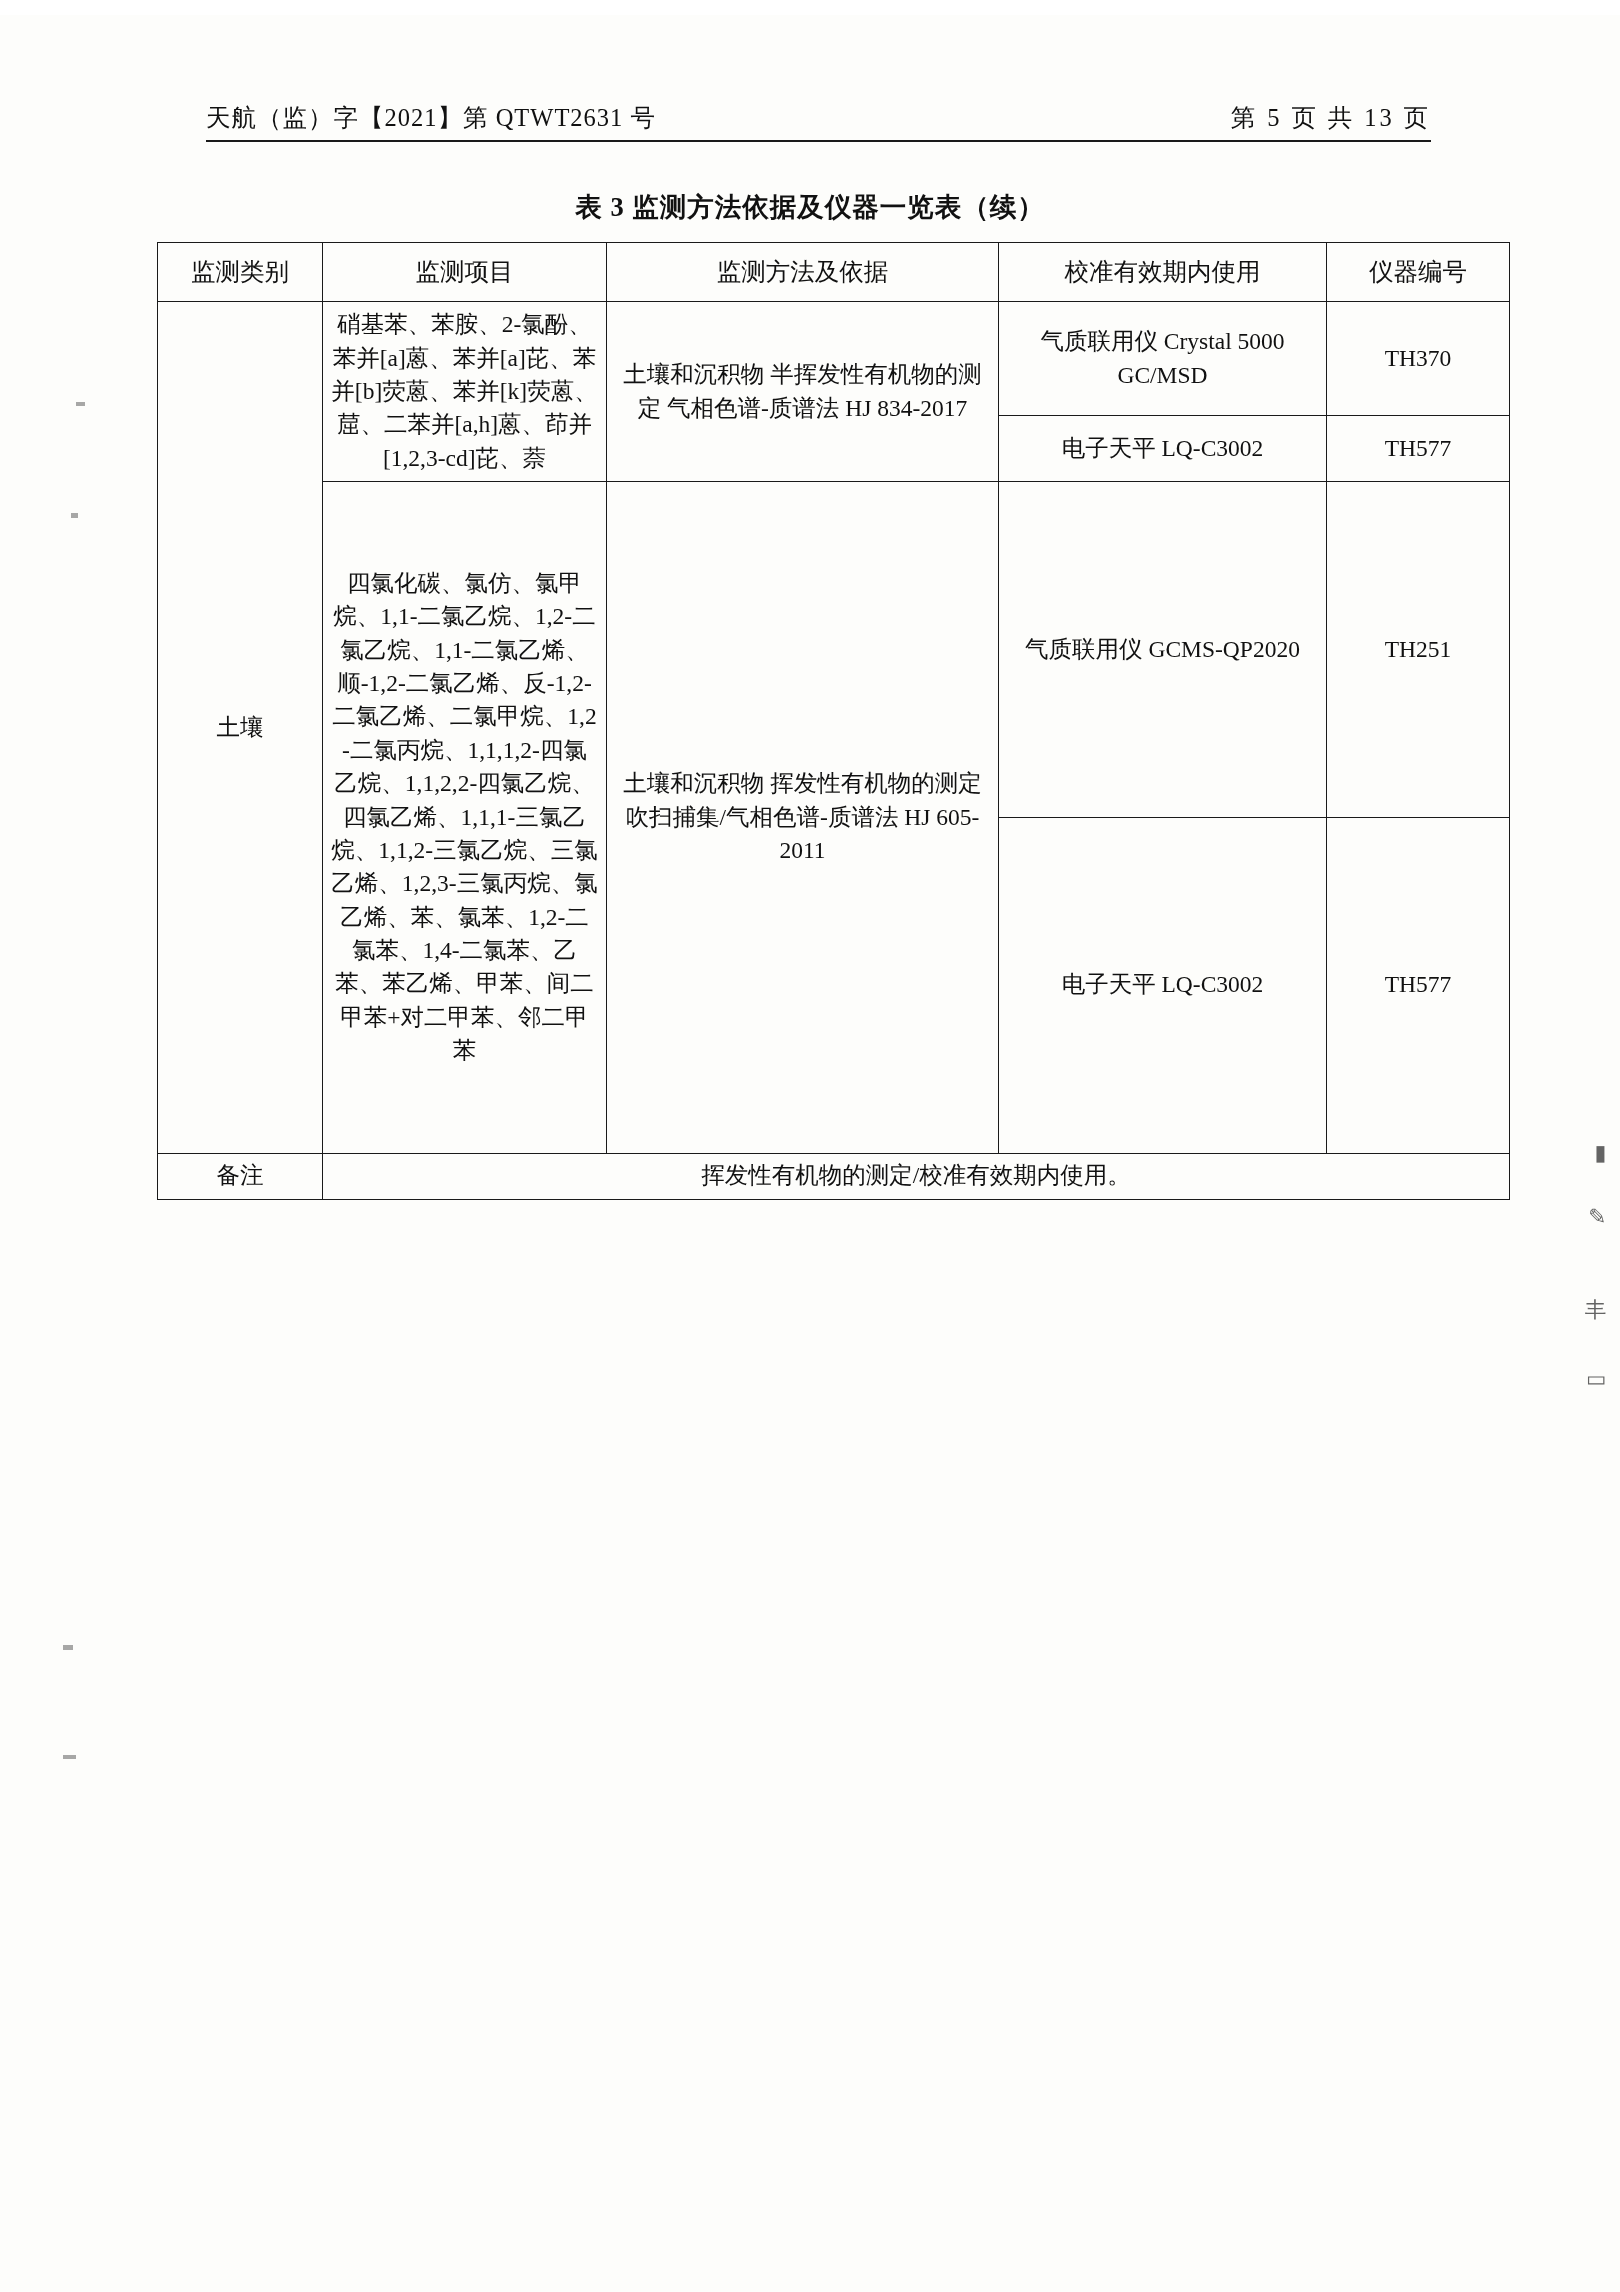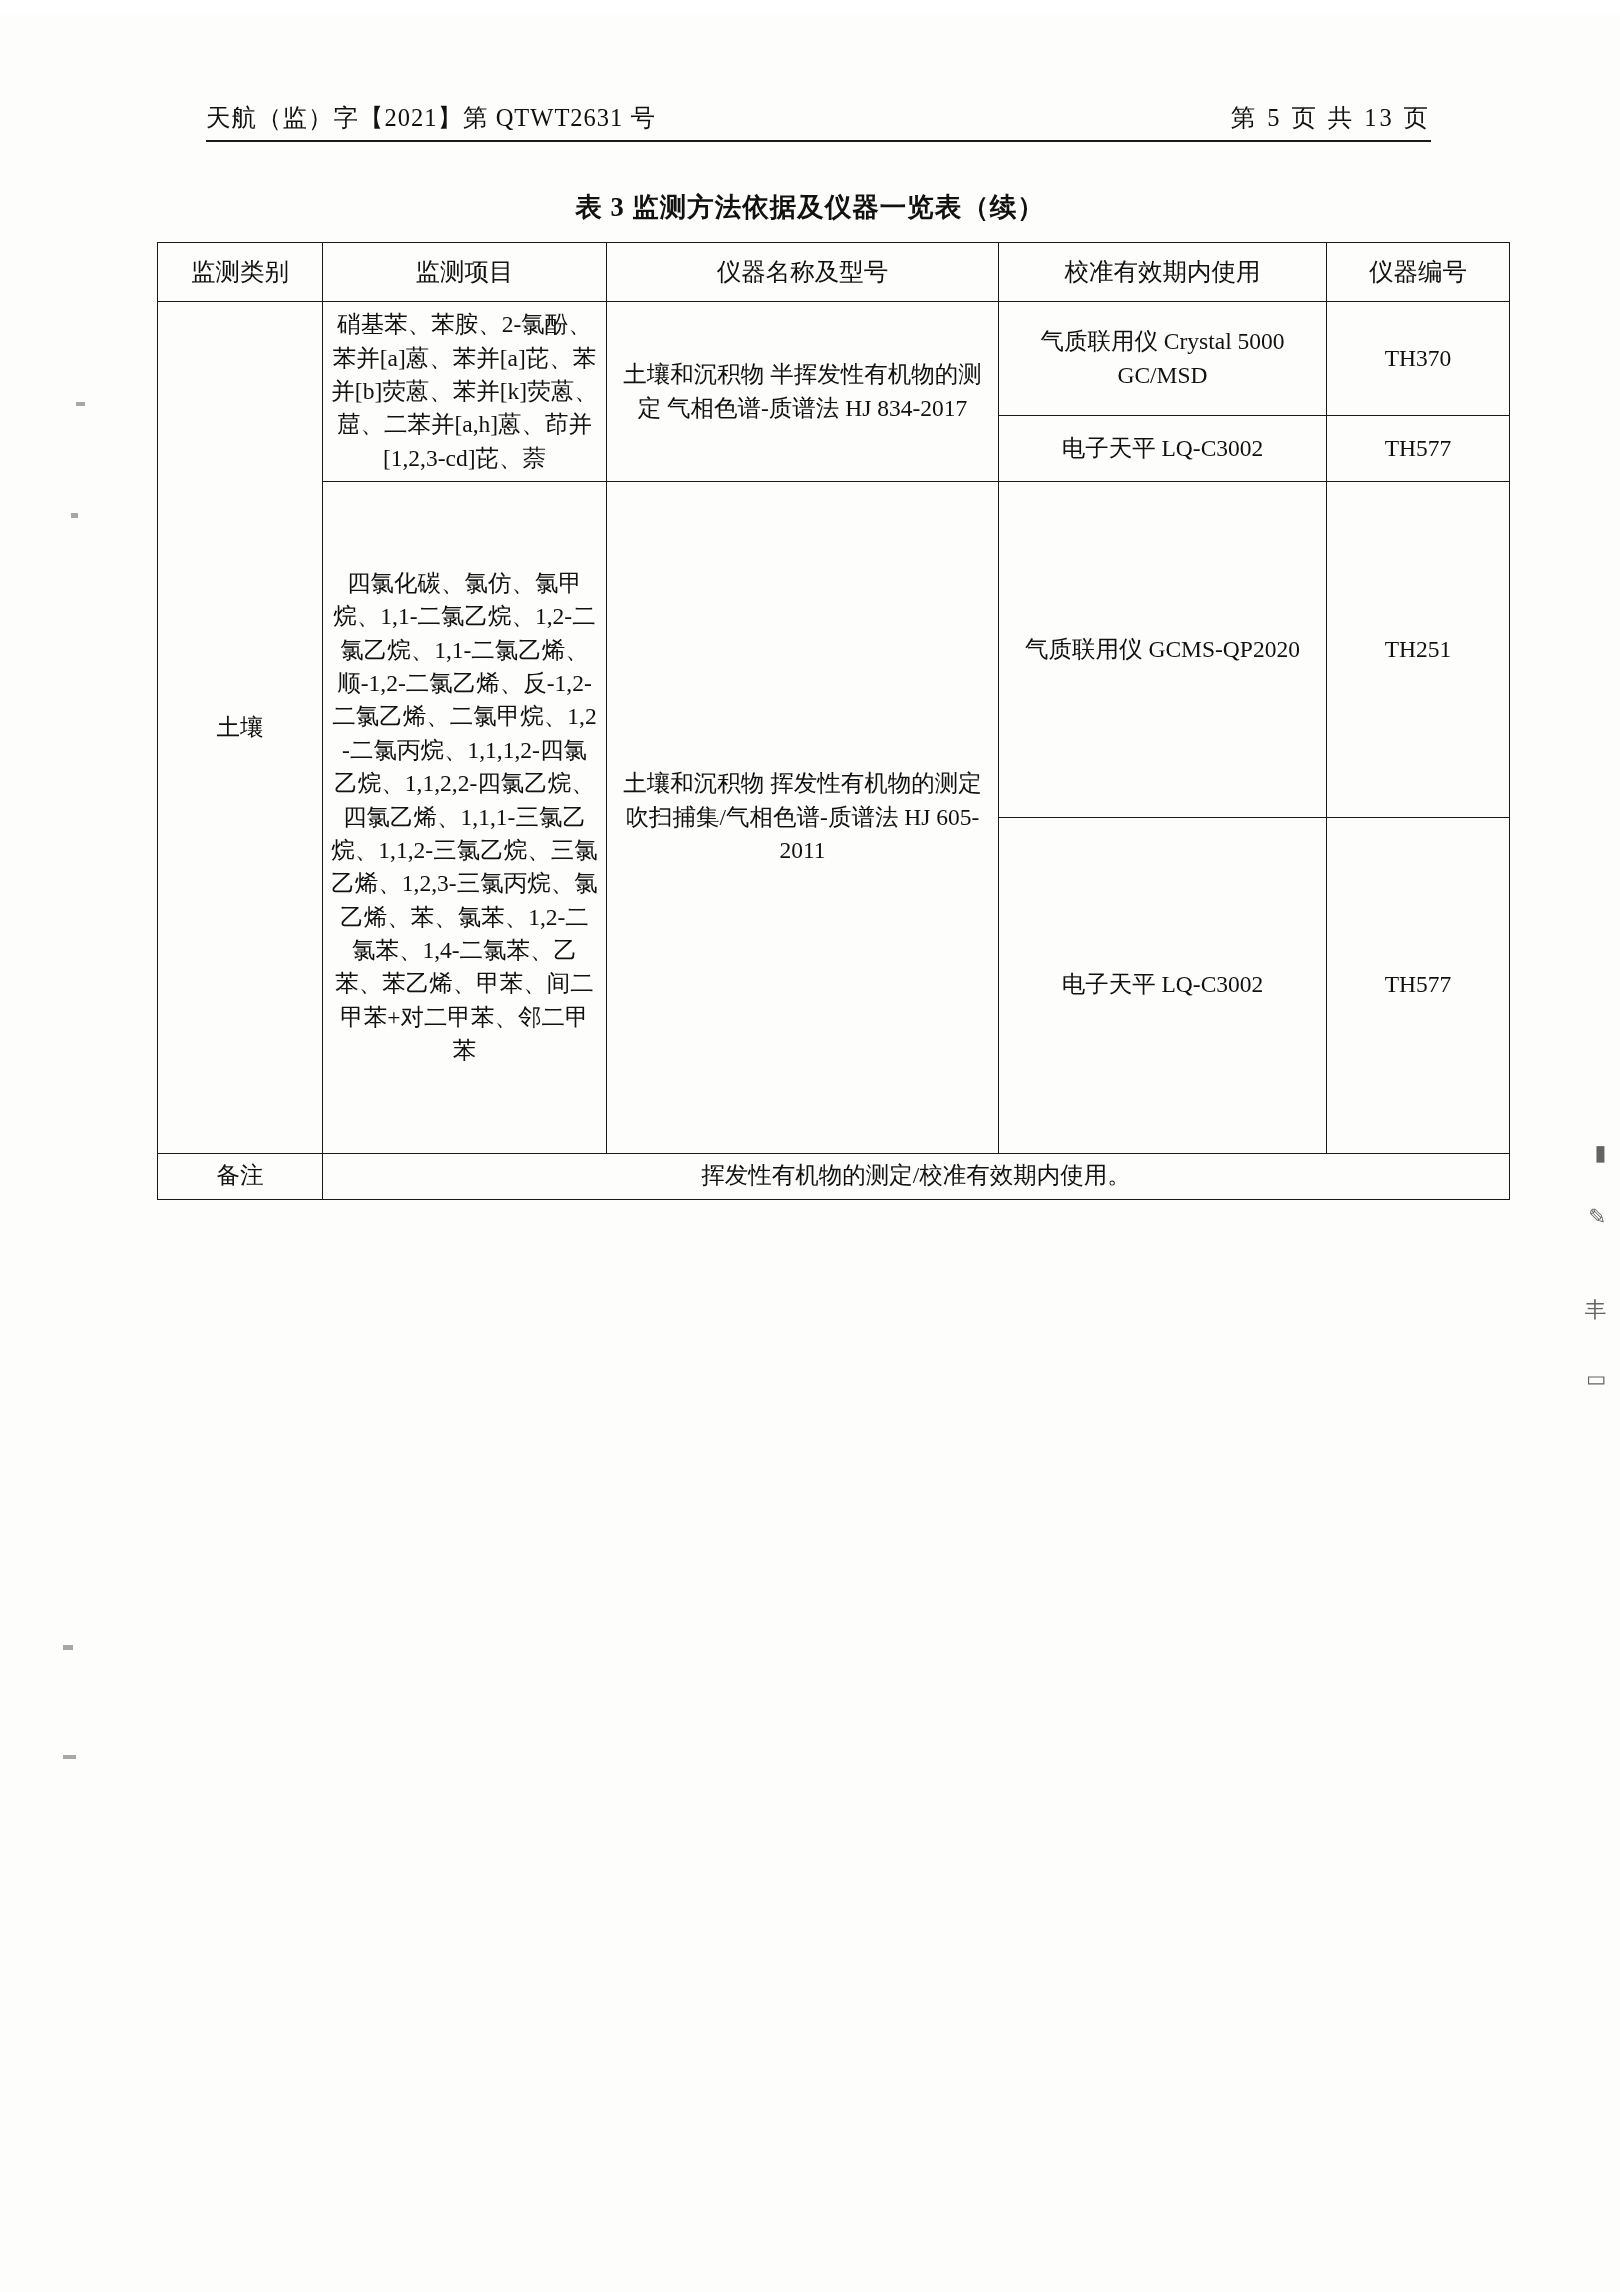--- a/index.html
+++ b/index.html
@@ -159,21 +159,21 @@
         <col class="c1">
           <col class="c2">
           <col class="c3">
           <col class="c4">
           <col class="c5">
       </colgroup>
       <thead>
         <tr>
           <td>监测类别</td>
           <td>监测项目</td>
-          <td>仪器名称及型号</td>
+          <td>监测方法及依据</td>
           <td>校准有效期内使用</td>
           <td>仪器编号</td>
         </tr>
       </thead>
       <tbody>
 
         <tr>
           <td class="vcat" rowspan="4">土壤</td>
           <td class="cell-items" rowspan="2">硝基苯、苯胺、2-氯酚、苯并[a]蒽、苯并[a]芘、苯并[b]荧蒽、苯并[k]荧蒽、䓛、二苯并[a,h]蒽、茚并[1,2,3-cd]芘、萘</td>
           <td class="cell-method" rowspan="2">土壤和沉积物  半挥发性有机物的测定  气相色谱-质谱法  HJ 834-2017</td>

